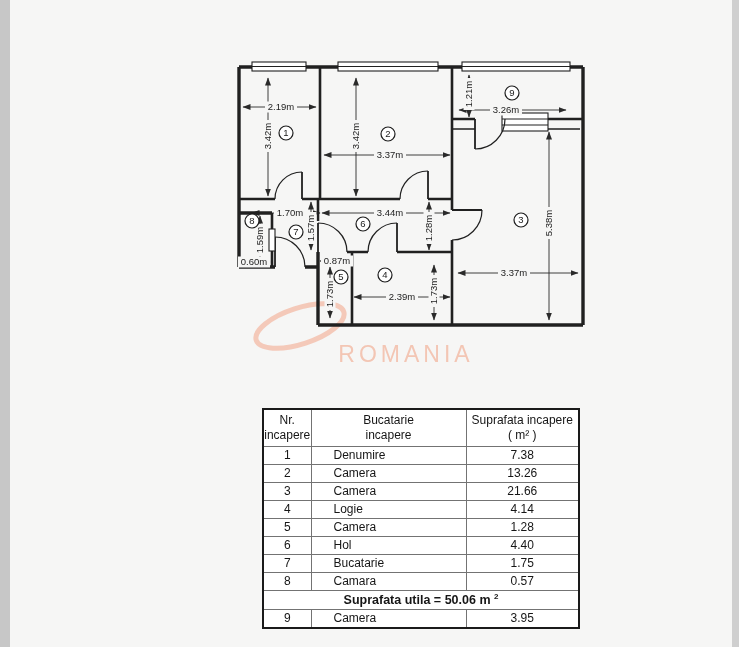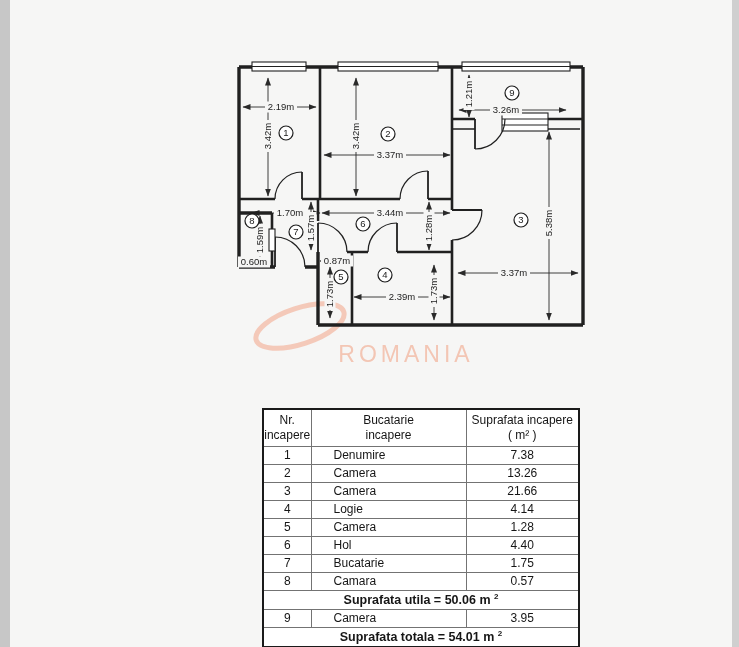--- a/index.html
+++ b/index.html
@@ -245,17 +245,14 @@
         <td>0.57</td>
       </tr>
       <tr>
         <td colspan="3" class="total-row"><span>Suprafata utila = 50.06 m </span><sup>2</sup></td>
       </tr>
       <tr>
         <td>9</td>
         <td class="name">Camera</td>
         <td>3.95</td>
       </tr>
-      <tr>
-        <td colspan="3" class="total-row"><span>Suprafata totala = 54.01 m </span><sup>2</sup></td>
-      </tr>
     </tbody>
 </table>
 
 </body></html>

